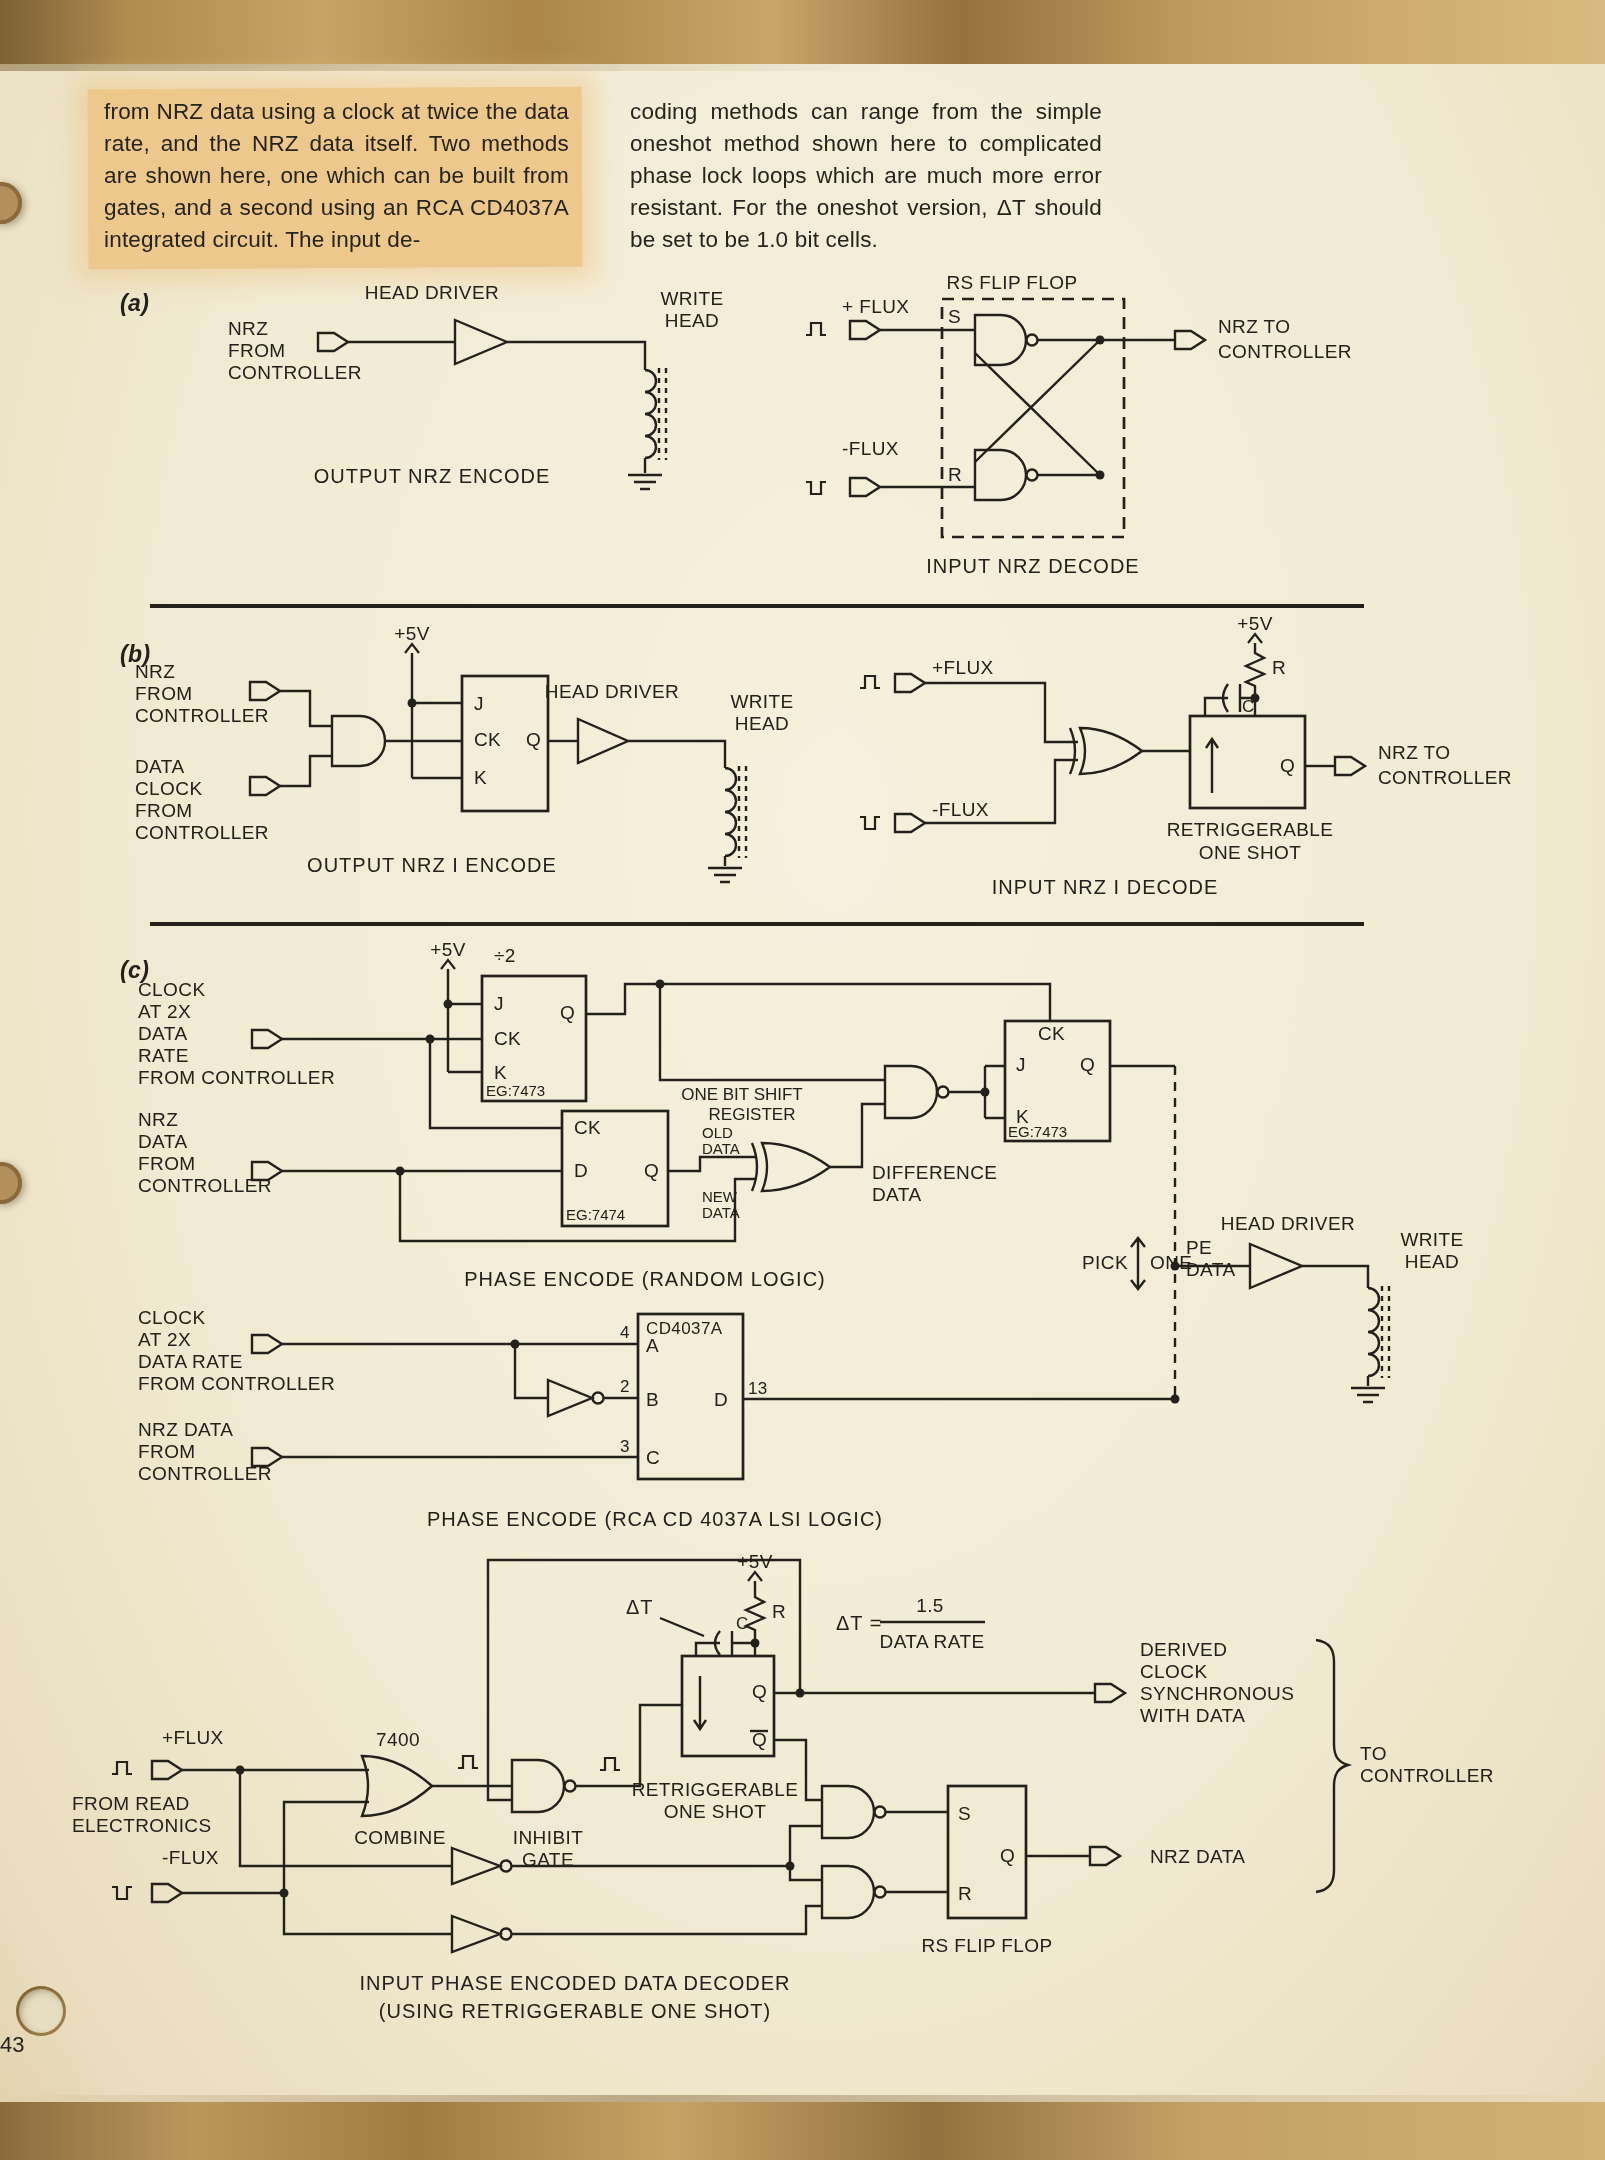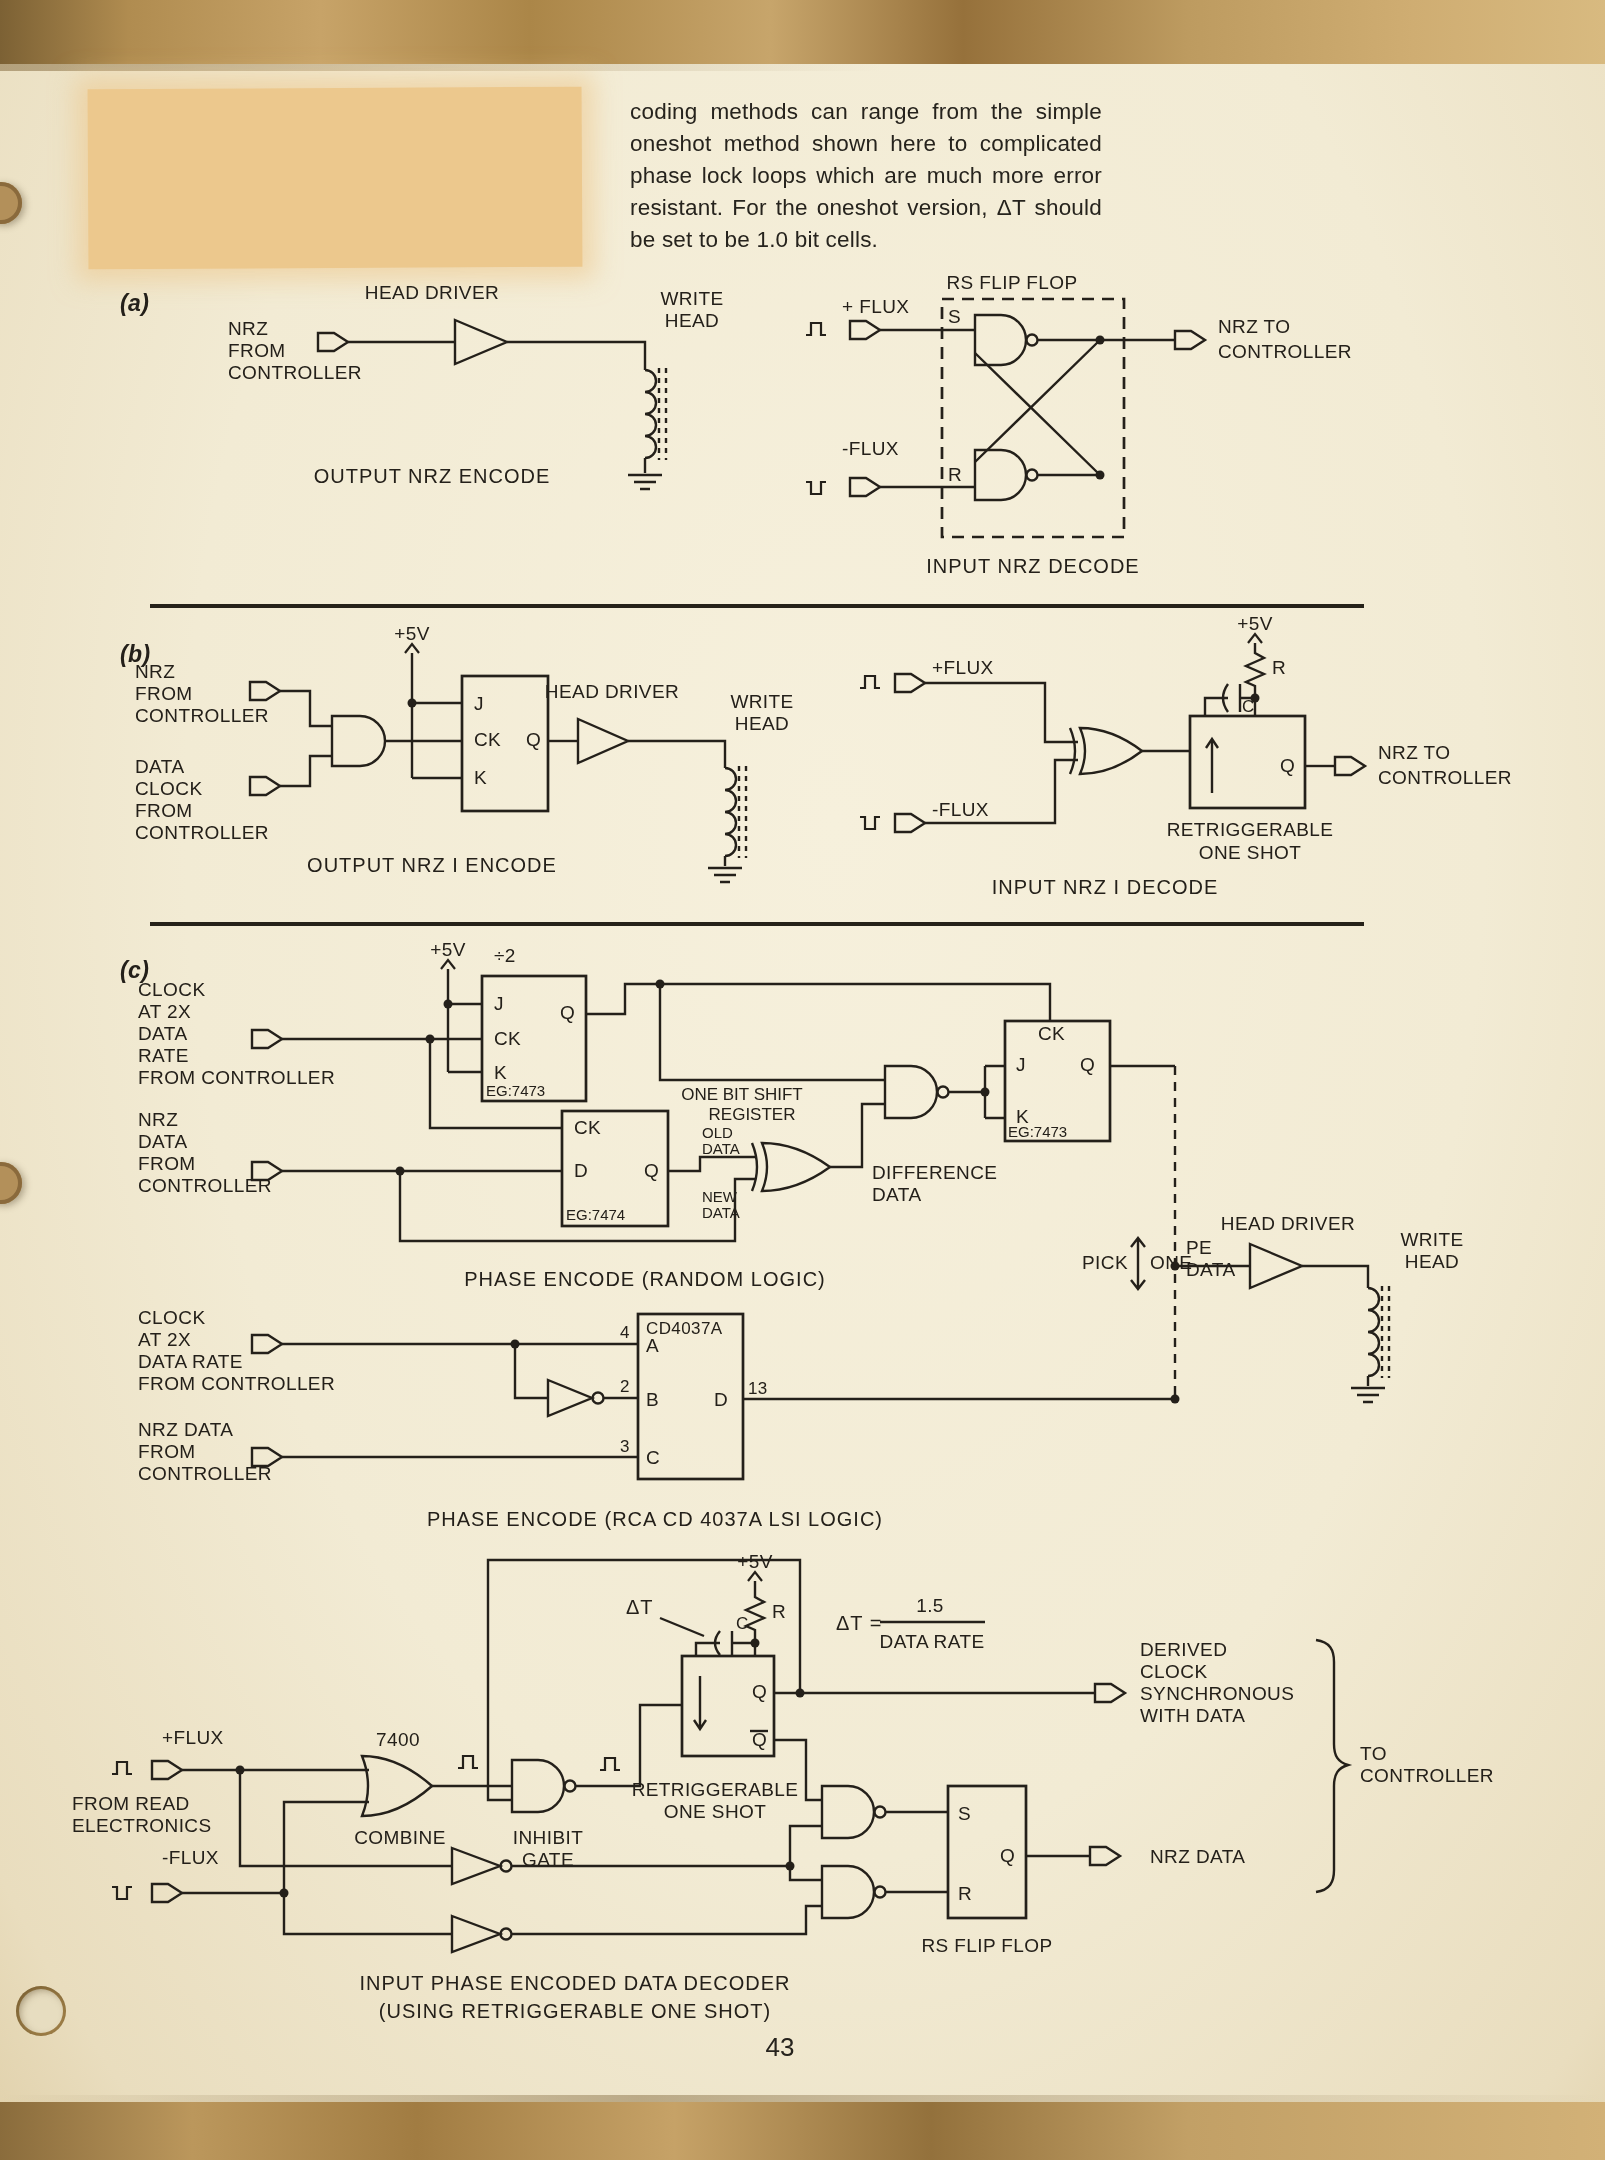--- a/index.html
+++ b/index.html
@@ -27,35 +27,36 @@
   .fig{position:absolute;left:0;width:1605px;overflow:visible;display:block}
   .fig text{font-family:"Liberation Sans",sans-serif;font-size:19px;fill:#24201a;letter-spacing:.4px}
   .fig .w{stroke:#24201a;stroke-width:2.4;fill:none}
   .fig .bx{stroke:#24201a;stroke-width:2.7;fill:none}
   .fig .mid{text-anchor:middle}
   .fig .end{text-anchor:end}
   .fig .sm{font-size:15px;letter-spacing:0}
   .fig .s17{font-size:17px}
   .fig .it{font-style:italic;font-weight:bold;font-size:23px}
   .fig .cap{font-size:20px;letter-spacing:1px}
-  .pageno{position:absolute;top:2032px;left:0;width:1560px;text-align:center;
-    font-size:26px;color:#26231d}
+  .pageno{position:absolute;top:2032px;left:0;width:1560px;text-align:left;
+    font-size:22px;color:#26231d}
 </style>
 </head>
 <body>
 
 <div class="page">
 
   <div class="edge edge-top"></div>
   <div class="edge edge-bottom"></div>
   <div class="punch" style="top:182px"></div>
   <div class="punch" style="top:1162px"></div>
   <div class="punch-open" style="top:1986px"></div>
 
   <div class="hl"></div>
+  <div class="int c1">from NRZ data using a clock at twice the data rate, and the NRZ data itself. Two methods are shown here, one which can be built from gates, and a second using an RCA CD4037A integrated circuit. The input de-</div>
   <div class="int c2">coding methods can range from the simple oneshot method shown here to complicated phase lock loops which are much more error resistant. For the oneshot version, ΔT should be set to be 1.0 bit cells.</div>
 
   <svg width="0" height="0" style="position:absolute">
     <defs>
       <path id="pen" d="M0,-9 H16 L30,0 L16,9 H0 Z" fill="none" stroke="#24201a" stroke-width="2.4"></path>
       <path id="pulseup" d="M0,10 H5 V-2 H15 V10 H20" fill="none" stroke="#24201a" stroke-width="2.2"></path>
       <path id="pulsedn" d="M0,0 H5 V12 H15 V0 H20" fill="none" stroke="#24201a" stroke-width="2.2"></path>
       <g id="gnd" stroke="#24201a" stroke-width="2.4">
           <path d="M-17,0 H17 M-11,7 H11 M-5,14 H5" fill="none"></path>
         </g>

